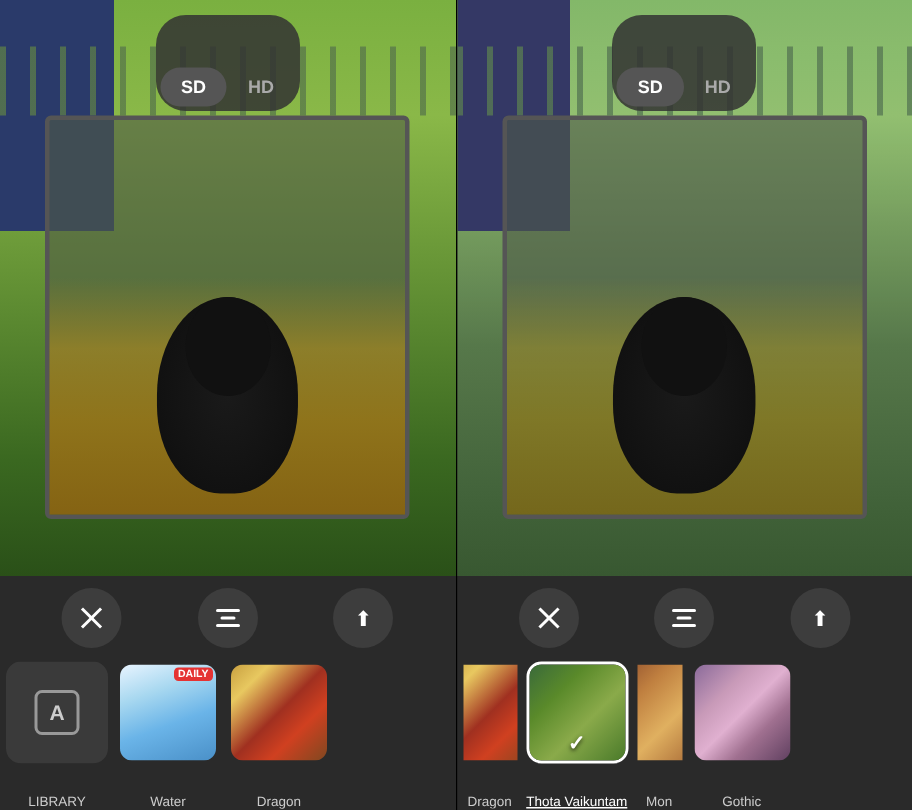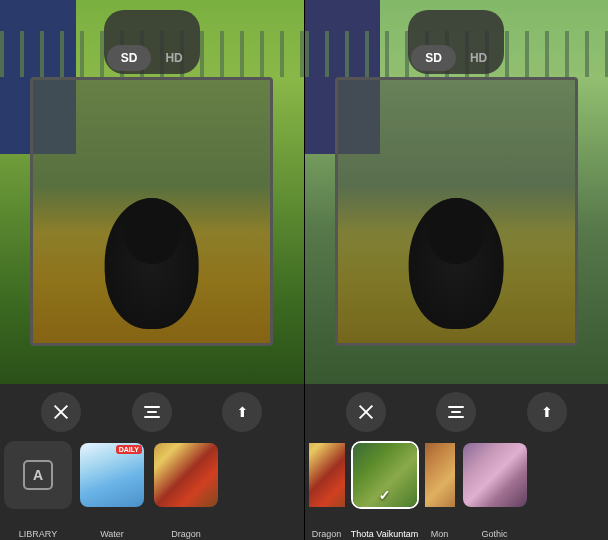--- a/index.html
+++ b/index.html
@@ -130,20 +130,21 @@
 
     .filter-label {
       font-size: 9px;
       color: #ccc;
       margin-top: 20px;
       text-align: center;
     }
 
     .filter-label.selected {
       color: #fff;
+      text-decoration: underline;
     }
 
     .daily-badge {
       position: absolute;
       top: 2px;
       right: 2px;
       background: #e53333;
       color: #fff;
       font-size: 7px;
       font-weight: 700;

